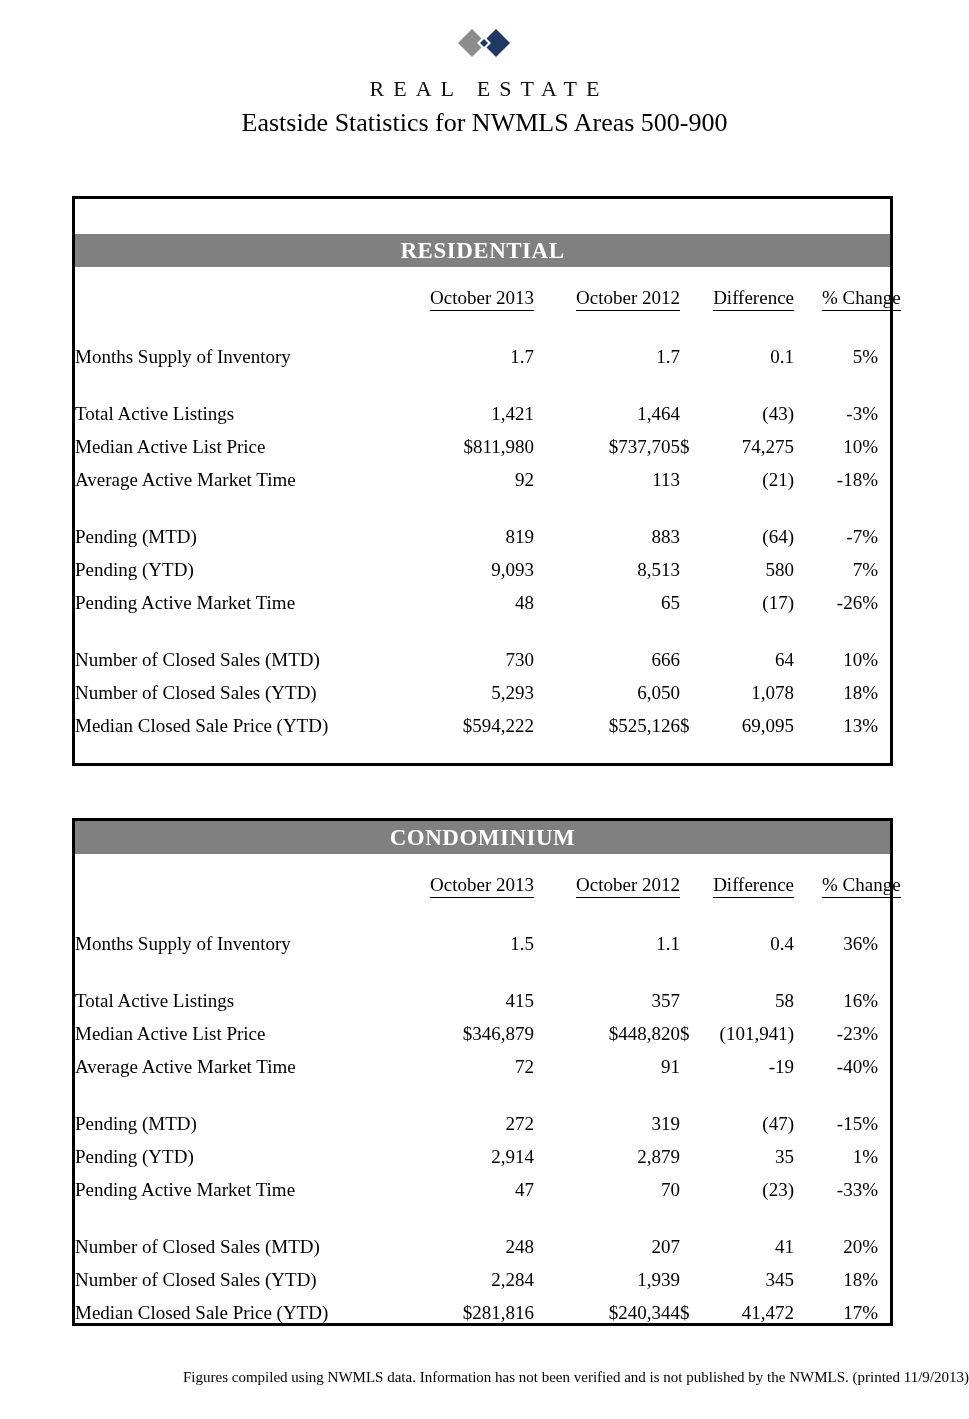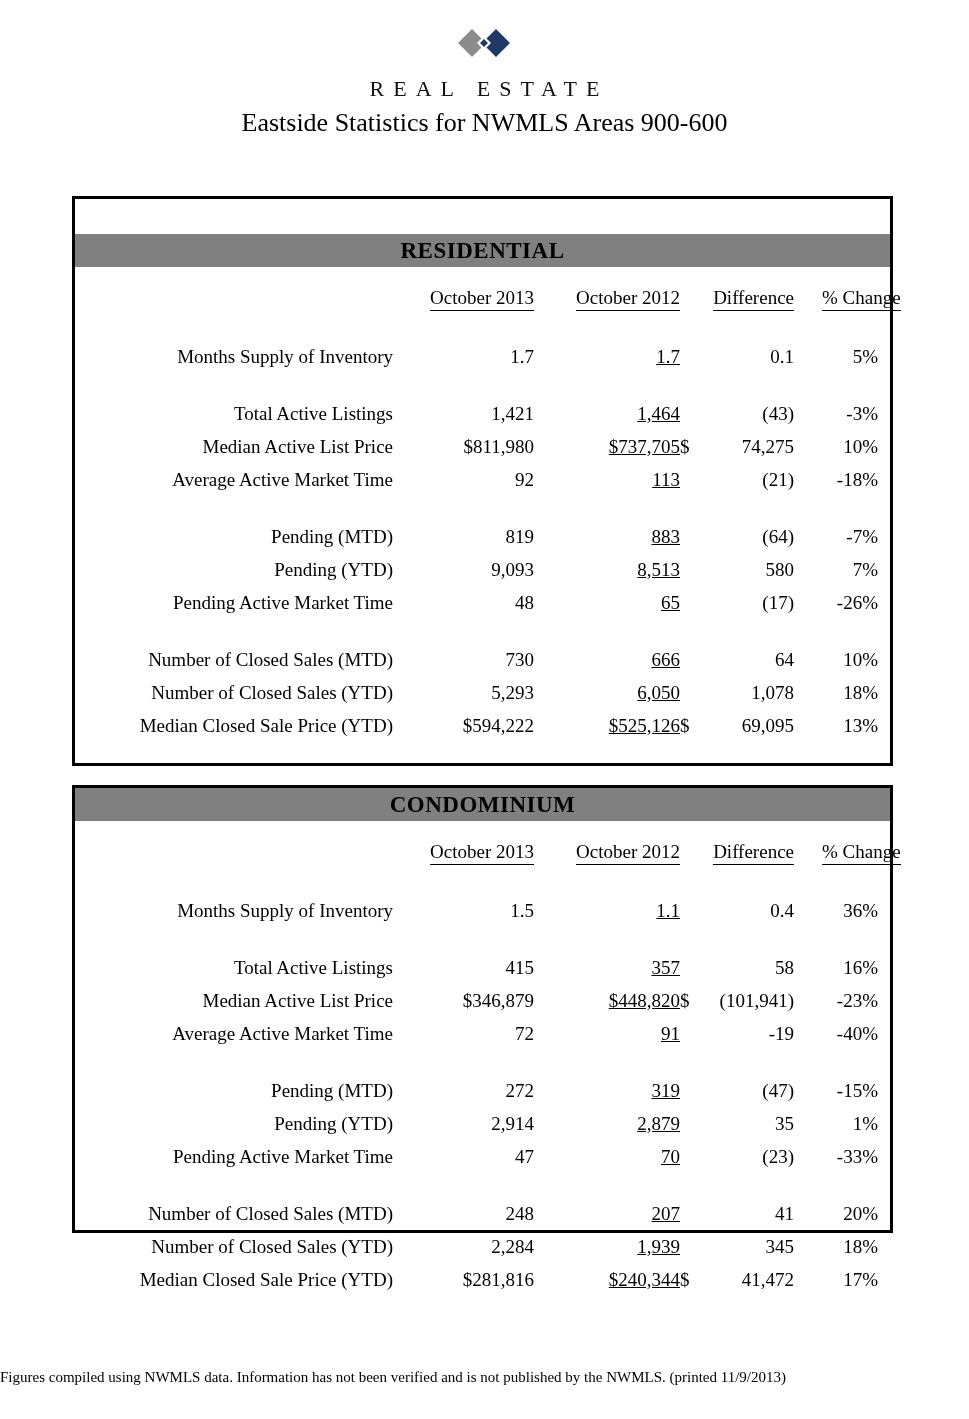--- a/index.html
+++ b/index.html
@@ -57,28 +57,28 @@
   
   .panel {
     position: absolute;
     left: 72px;
     width: 821px;
     border: 3px solid #000000;
     box-sizing: border-box;
     background: #ffffff;
   }
   #panel-residential { top: 196px; height: 570px; }
-  #panel-condominium { top: 785px; height: 448px; }
+  #panel-condominium { top: 818px; height: 508px; }
 
   .band-spacer {
     height: 35px;
   }
   .section-band {
     background: #808080;
-    color: #000000;
+    color: #ffffff;
     text-align: center;
     font-size: 23px;
     font-weight: bold;
     letter-spacing: 0.5px;
     height: 33px;
     line-height: 33px;
     font-family: "Liberation Serif", "DejaVu Serif", serif;
   }
 
   table.stats {
@@ -95,30 +95,30 @@
   }
 
   col.c-label  { width: 318px; }
   col.c-cur    { width: 141px; }
   col.c-prev   { width: 146px; }
   col.c-sym    { width: 22px;  }
   col.c-diff   { width: 92px;  }
   col.c-pct    { width: 96px;  }
 
   .lbl {
-    text-align: right;
+    text-align: left;
     padding-left: 14px;
     font-size: 19px;
   }
   .num {
     text-align: right;
     font-size: 19px;
   }
   .num.cur  { padding-right: 0px; }
-  .num.prev { padding-right: 0px; text-decoration: underline; }
+  .num.prev { padding-right: 0px; }
   .sym      { text-align: left; font-size: 19px; padding-left: 2px; }
   .num.pct  { padding-right: 12px; }
 
   tr.hdr th {
     font-size: 19px;
     height: 44px;
     vertical-align: bottom;
     padding-bottom: 2px;
   }
   tr.hdr th span.u {
@@ -131,41 +131,41 @@
   tr.data td { height: 33px; }
   tr.spacer td { height: 24px; }
   tr.topgap td { height: 22px; }
 
   
   .footnote {
     position: absolute;
     top: 1369px;
     left: 0;
     width: 969px;
-    text-align: left;
+    text-align: right;
     font-size: 15px;
     font-family: "Liberation Serif", "DejaVu Serif", serif;
   }
 </style>
 </head>
 <body>
 
 <div class="header">
 
   <div class="logo-mark">
     <svg width="60" height="34" viewBox="0 0 60 34" xmlns="http://www.w3.org/2000/svg">
       <polygon points="17,3 31,17 17,31 3,17" fill="#8c8c8c"></polygon>
       <polygon points="41,3 55,17 41,31 27,17" fill="#1f3864"></polygon>
       <polygon points="29,10 36,17 29,24 22,17" fill="#ffffff"></polygon>
       <polygon points="29,13 33,17 29,21 25,17" fill="#1f3864"></polygon>
     </svg>
   </div>
 
   <div class="logo-sub">REAL ESTATE</div>
-  <div class="doc-title">Eastside Statistics for NWMLS Areas 900-600</div>
+  <div class="doc-title">Eastside Statistics for NWMLS Areas 500-900</div>
 </div>
 
 <div class="panel" id="panel-residential">
 
   <div class="band-spacer"></div>
 
   <div class="section-band">RESIDENTIAL</div>
 
   <table class="stats">
     <colgroup>

